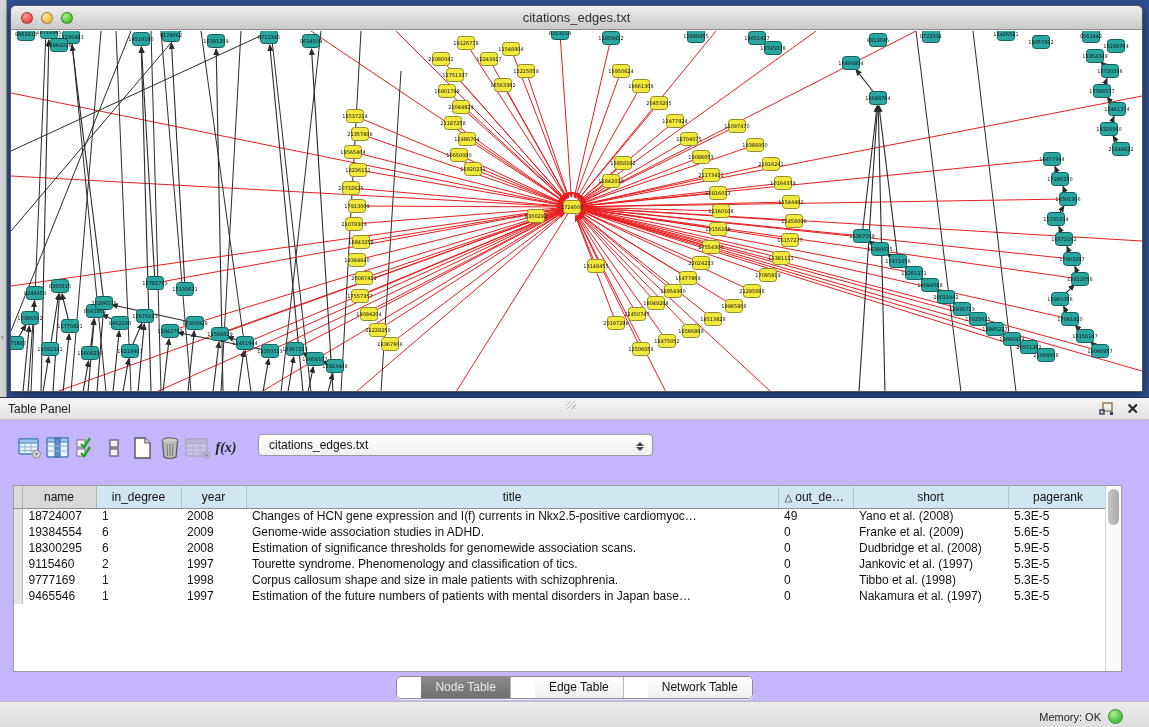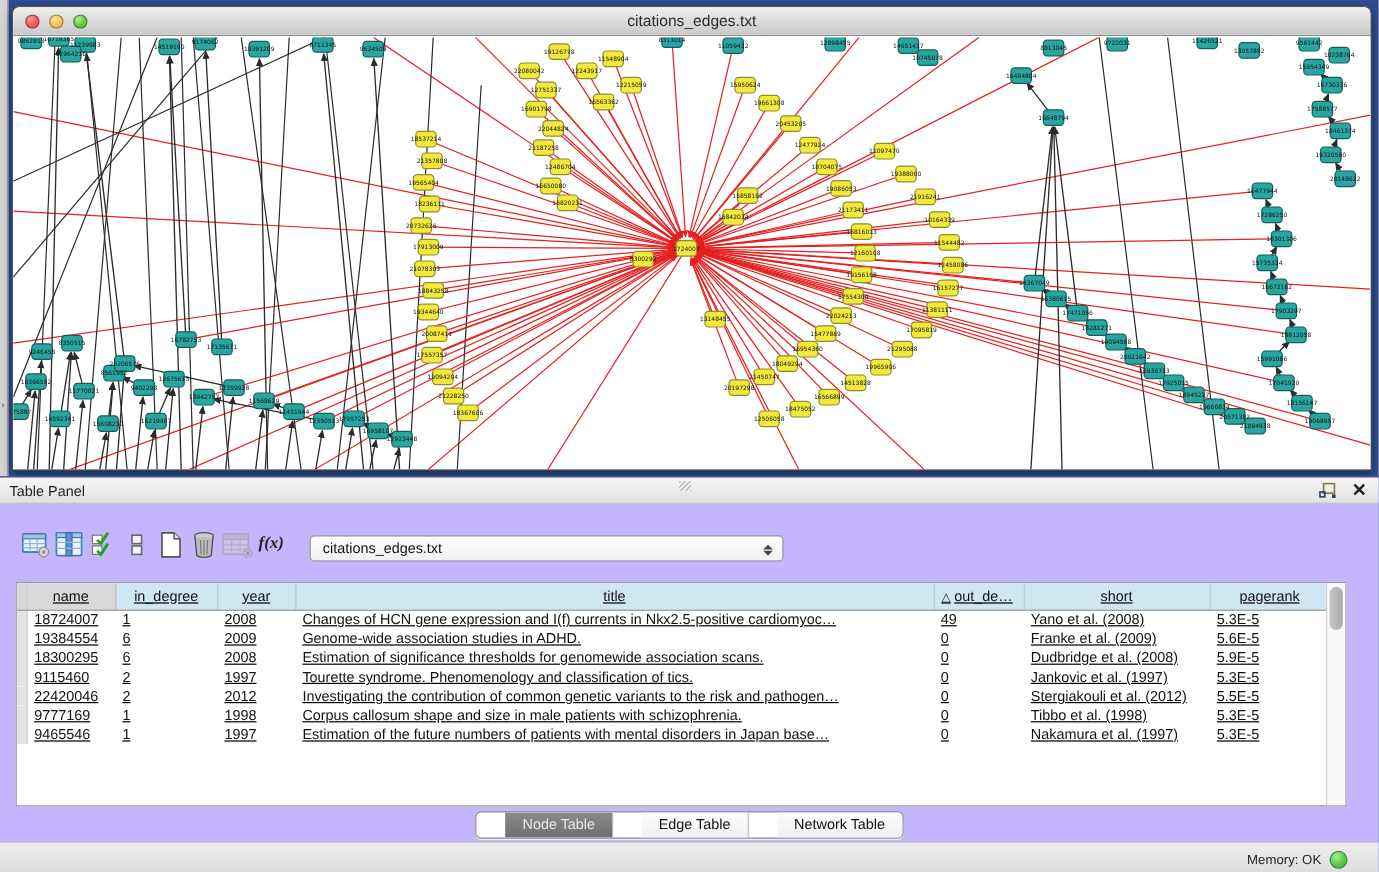--- a/index.html
+++ b/index.html
@@ -33,37 +33,37 @@
                  background:#c4b5fd; border-top:1px solid #1d355f; }
   .panel-header { position:relative; height:22px; background:linear-gradient(#f5f5f5,#e2e2e2);
                   border-bottom:1px solid #c2c2c2; }
   .panel-header .panel-title { position:absolute; left:8px; line-height:22px; font-size:12px; color:#222; }
   .panel-header .grip { position:absolute; left:566px; top:3px; width:10px; height:8px;
                         background:repeating-linear-gradient(135deg,#bbb 0 1px,transparent 1px 3px); }
   .panel-header .hdr-btns { position:absolute; right:10px; top:2px; display:flex; gap:12px; align-items:center; }
   .float-btn svg { display:block; }
   .close-btn { font-size:15px; font-weight:bold; color:#222; line-height:18px; cursor:default; }
 
-  .toolbar { position:absolute; left:16px; top:36px; height:34px; display:flex; align-items:flex-end; }
+  .toolbar { position:absolute; left:16px; top:36px; height:34px; display:flex; align-items:flex-start; }
   .tb-btn { width:28px; height:28px; display:flex; align-items:center; justify-content:center;
             background:transparent; border:none; }
   .fx { font-family:"Liberation Serif",serif; font-style:italic; font-weight:bold; font-size:14px; color:#222; }
   .combo { margin-left:18px; width:395px; height:22px; border:1px solid #9a9a9a; border-radius:4px;
            background:linear-gradient(#fff,#f0f0f0); position:relative; font-size:12px; color:#111;
            display:flex; align-items:center; padding-left:10px;
            box-shadow:inset 0 1px 1px rgba(255,255,255,.8); }
   .combo .stepper { position:absolute; right:8px; top:3px; width:9px; height:16px;
                     display:flex; flex-direction:column; align-items:center; justify-content:center; gap:1px; }
   .combo .stepper i { width:0; height:0; border-left:4px solid transparent; border-right:4px solid transparent; }
   .combo .stepper .up { border-bottom:4px solid #444; }
   .combo .stepper .dn { border-top:4px solid #444; }
 
   .table-wrap { position:absolute; left:13px; top:87px; width:1109px; height:187px;
                 background:#fff; border:1px solid #9b9b9b; display:flex; }
-  .tbl-main { flex:1 1 auto; overflow:hidden;text-decoration:underline; }
+  .tbl-main { flex:1 1 auto; overflow:hidden; }
   table.node-table { border-collapse:collapse; table-layout:fixed; width:1094px; }
   table.node-table th { height:22px; font-size:12px; font-weight:normal; color:#111;
        background:#cfe6f3; border-bottom:1px solid #8f8f8f; border-right:1px solid #adc6d2;
        overflow:hidden; white-space:nowrap; }
   table.node-table th.gutter, table.node-table th.grayhdr { background:#d9d9d9; border-right:1px solid #b5b5b5; }
   table.node-table td { height:16px; font-size:12px; color:#111; padding:0 0 0 6px;
        overflow:hidden; white-space:nowrap; text-overflow:clip; }
   table.node-table td.gutter { background:#e4e4e4; border-right:1px solid #bdbdbd; padding:0; }
   th .sort { font-size:10px; margin-right:3px; color:#222; }
   th.left-h { text-align:left; padding-left:6px;margin-left:25px; }
@@ -743,30 +743,20 @@
                 <td>9115460</td>
                 <td>2</td>
                 <td>1997</td>
                 <td>Tourette syndrome. Phenomenology and classification of tics.</td>
                 <td>0</td>
                 <td>Jankovic et al. (1997)</td>
                 <td>5.3E-5</td>
               </tr>
               <tr>
                 <td class="gutter"></td>
-                <td>22420046</td>
-                <td>2</td>
-                <td>2012</td>
-                <td>Investigating the contribution of common genetic variants to the risk and pathogen…</td>
-                <td>0</td>
-                <td>Stergiakouli et al. (2012)</td>
-                <td>5.5E-5</td>
-              </tr>
-              <tr>
-                <td class="gutter"></td>
                 <td>9777169</td>
                 <td>1</td>
                 <td>1998</td>
                 <td>Corpus callosum shape and size in male patients with schizophrenia.</td>
                 <td>0</td>
                 <td>Tibbo et al. (1998)</td>
                 <td>5.3E-5</td>
               </tr>
               <tr>
                 <td class="gutter"></td>

